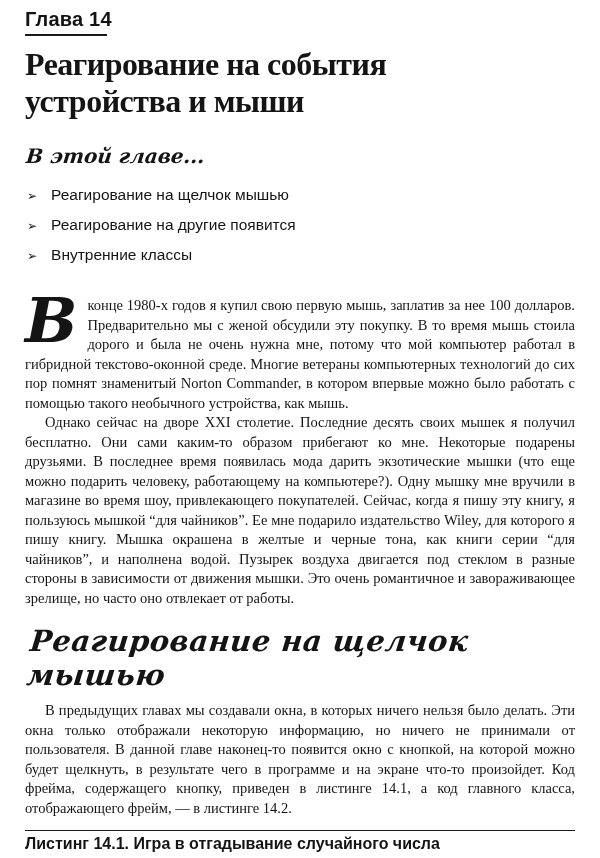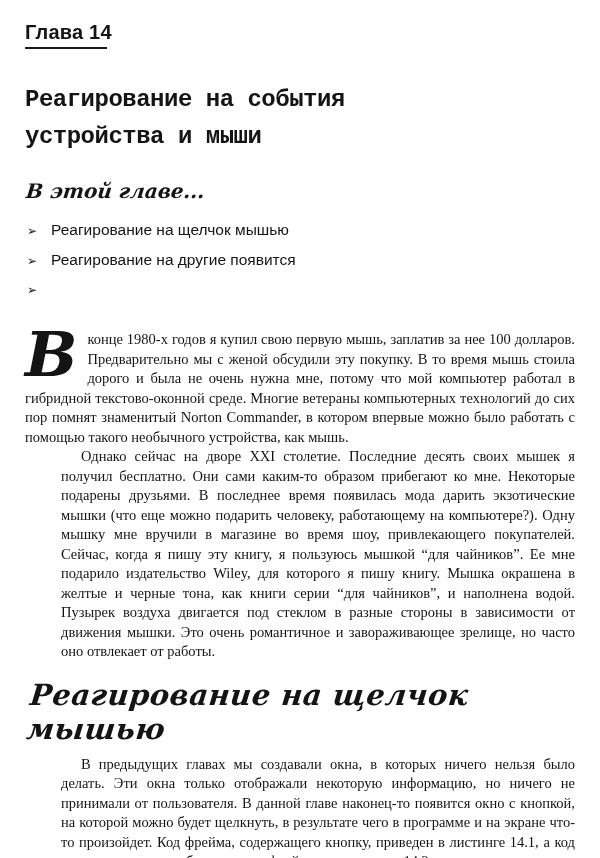--- a/index.html
+++ b/index.html
@@ -6,41 +6,41 @@
   body {
     width: 600px; height: 858px;
     background: #ffffff;
     color: #141414;
     font-family: "Liberation Serif", serif;
     overflow: hidden;
   }
   .page {
     box-sizing: border-box;
     width: 600px; height: 858px;
-    padding: 20px 25px 0 25px;
+    padding: 7px 25px 0 25px;
   }
 
   
   .chapter-label {
     font-family: "Liberation Sans", sans-serif;
     font-size: 20px; font-weight: 600;
     line-height: 24px;
     letter-spacing: 0.2px;
   }
   .chapter-underline {
     width: 82px; height: 2px;
     background: #1a1a1a;
     margin-top: 3px;
   }
 
   
   .page-title {
-    margin-top: 32px;
-    font-family: Liberation Mono, monospace;
-    font-size: 24px; font-weight: 700;
+    margin-top: 10px;
+    font-family: Liberation Serif, serif;
+    font-size: 32px; font-weight: 700;
     line-height: 37px;
     letter-spacing: -0.5px;
   }
 
   
   .script {
     font-family: "DejaVu Serif", serif;
     font-style: italic;
     font-weight: 700;
     transform: skewX(-6deg);
@@ -72,21 +72,21 @@
     flex: 0 0 auto;
   }
 
   
   .bodycopy {
     font-size: 14.5px;
     line-height: 19.5px;
     text-align: justify;
   }
   .para { margin: 0; }
-  .para.indent { text-indent: 20px; margin-left: 36px; }
+  .para.indent { text-indent: 20px; }
   .intro-block { margin-top: 26px; }
 
   .dropcap {
     float: left;
     font-family: "DejaVu Serif", serif;
     font-style: italic;
     font-weight: 700;
     font-size: 62px;
     line-height: 46px;
     height: 40px;
@@ -130,20 +130,21 @@
     <li class="toc-item">
       <span class="toc-bullet">➢</span>
       <span>Реагирование на щелчок мышью</span>
     </li>
     <li class="toc-item">
       <span class="toc-bullet">➢</span>
       <span>Реагирование на другие появится</span>
     </li>
     <li class="toc-item">
       <span class="toc-bullet">➢</span>
+      <span>Внутренние классы</span>
     </li>
   </ul>
 
   <div class="bodycopy intro-block">
     <p class="para">
       <span class="dropcap">В</span><span>конце 1980-х годов я купил свою первую мышь, заплатив за нее 100 долларов. Предварительно мы с женой обсудили эту покупку. В то время мышь стоила дорого и была не очень нужна мне, потому что мой компьютер работал в гибридной текстово-оконной среде. Многие ветераны компьютерных технологий до сих пор помнят знаменитый Norton Commander, в котором впервые можно было работать с помощью такого необычного устройства, как мышь.</span>
     </p>
     <p class="para indent">Однако сейчас на дворе XXI столетие. Последние десять своих мышек я получил бесплатно. Они сами каким-то образом прибегают ко мне. Некоторые подарены друзьями. В последнее время появилась мода дарить экзотические мышки (что еще можно подарить человеку, работающему на компьютере?). Одну мышку мне вручили в магазине во время шоу, привлекающего покупателей. Сейчас, когда я пишу эту книгу, я пользуюсь мышкой “для чайников”. Ее мне подарило издательство Wiley, для которого я пишу книгу. Мышка окрашена в желтые и черные тона, как книги серии “для чайников”, и наполнена водой. Пузырек воздуха двигается под стеклом в разные стороны в зависимости от движения мышки. Это очень романтичное и завораживающее зрелище, но часто оно отвлекает от работы.</p>
   </div>
 

